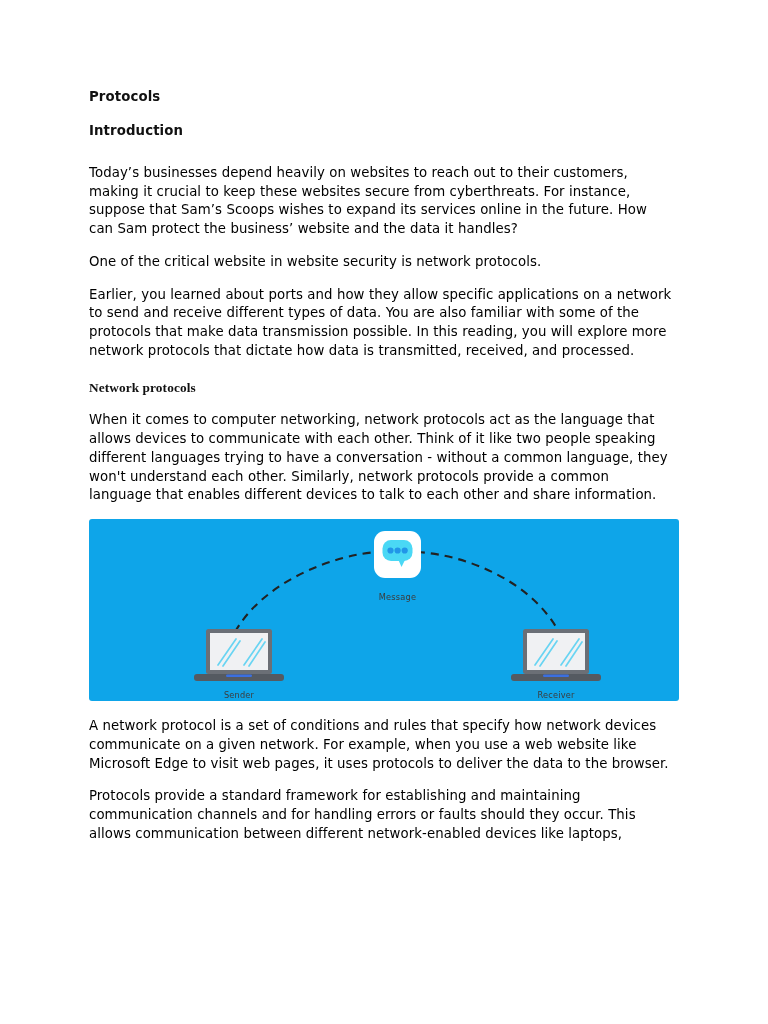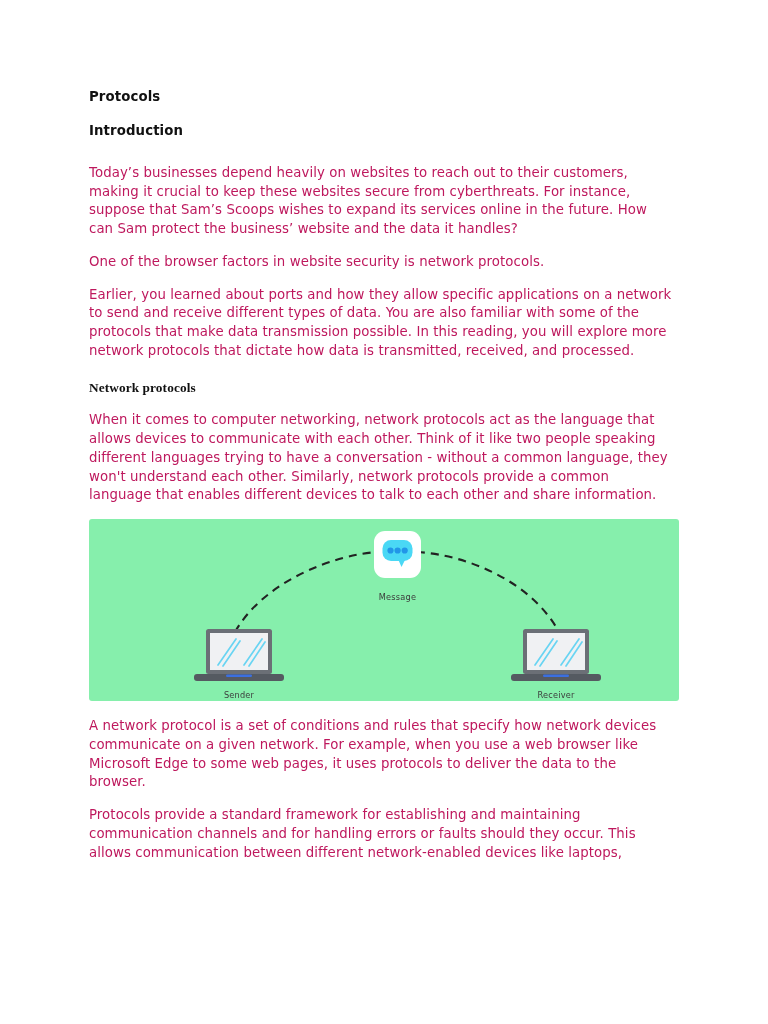--- a/index.html
+++ b/index.html
@@ -33,31 +33,31 @@
     margin: 0 0 0 0;
     line-height: 1.35;
     letter-spacing: 0.1px;
   }
   h1.heading { margin-bottom: 16px; }
   h2.heading { margin-bottom: 24px; }
   h2.heading.section { margin-top: 19px; margin-bottom: 14px; font-family: Liberation Serif, serif; }
   p.para {
     font-size: 13.3px;
     line-height: 1.41;
-    color: #be185d;
+    color: #000000;
     margin: 0 0 14px 0;
     letter-spacing: 0.08px;
   }
   p.para.last { margin-bottom: 0; }
 
   
   .figure {
     width: 590px;
     height: 182px;
-    background: #86efac;
+    background: #0ea5e9;
     border-radius: 3px;
     margin: 6px 0 16px 0;
     position: relative;
     overflow: hidden;
   }
   .figure svg {
     display: block;
     width: 590px;
     height: 182px;
   }
@@ -72,21 +72,21 @@
 <body>
 
 <div class="page">
   <div class="doc-body">
 
     <h1 class="heading">Protocols</h1>
 
     <h2 class="heading">Introduction</h2>
 
     <p class="para">Today’s businesses depend heavily on websites to reach out to their customers, making it crucial to keep these websites secure from cyberthreats. For instance, suppose that Sam’s Scoops wishes to expand its services online in the future. How can Sam protect the business’ website and the data it handles?</p>
-    <p class="para">One of the browser factors in website security is network protocols.</p>
+    <p class="para">One of the critical website in website security is network protocols.</p>
     <p class="para">Earlier, you learned about ports and how they allow specific applications on a network to send and receive different types of data. You are also familiar with some of the protocols that make data transmission possible. In this reading, you will explore more network protocols that dictate how data is transmitted, received, and processed.</p>
 
     <h2 class="heading section">Network protocols</h2>
 
     <p class="para">When it comes to computer networking, network protocols act as the language that allows devices to communicate with each other. Think of it like two people speaking different languages trying to have a conversation - without a common language, they won't understand each other. Similarly, network protocols provide a common language that enables different devices to talk to each other and share information.</p>
 
     <div class="figure">
       <svg viewBox="0 0 590 182" xmlns="http://www.w3.org/2000/svg">
 
         <path d="M 146 113 C 175 62 245 36 288 33" fill="none" stroke="#222222" stroke-width="2.1" stroke-dasharray="8 6" stroke-linecap="butt"></path>
@@ -126,17 +126,17 @@
             <line x1="472" y1="146" x2="490" y2="120"></line>
             <line x1="477" y1="147" x2="493" y2="123"></line>
           </g>
           <rect x="422" y="155" width="90" height="7" rx="3" ry="3" fill="#555a61"></rect>
           <rect x="454" y="155.5" width="26" height="2.6" rx="1.3" ry="1.3" fill="#3b6fe0"></rect>
         </g>
         <text class="fig-label" x="467" y="179" text-anchor="middle">Receiver</text>
       </svg>
     </div>
 
-    <p class="para">A network protocol is a set of conditions and rules that specify how network devices communicate on a given network. For example, when you use a web browser like Microsoft Edge to some web pages, it uses protocols to deliver the data to the browser.</p>
+    <p class="para">A network protocol is a set of conditions and rules that specify how network devices communicate on a given network. For example, when you use a web website like Microsoft Edge to visit web pages, it uses protocols to deliver the data to the browser.</p>
     <p class="para last">Protocols provide a standard framework for establishing and maintaining communication channels and for handling errors or faults should they occur. This allows communication between different network-enabled devices like laptops,</p>
 
   </div>
 </div>
 
 </body></html>

